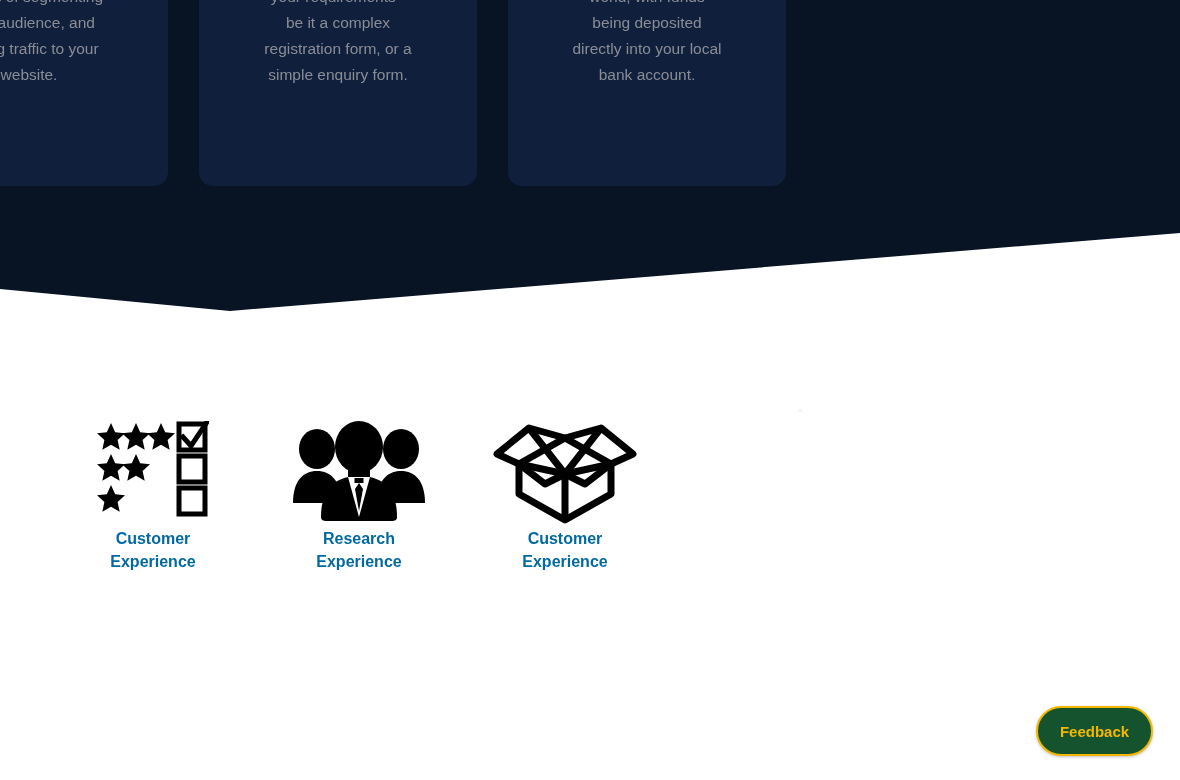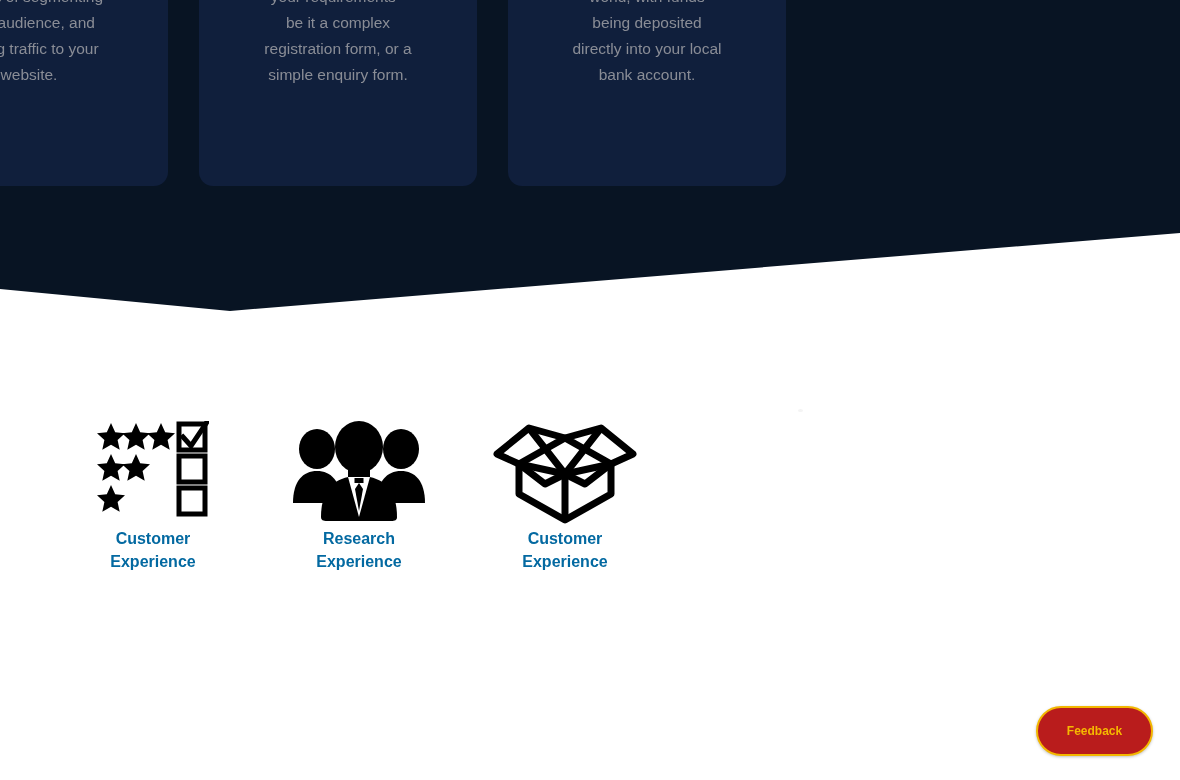--- a/index.html
+++ b/index.html
@@ -100,25 +100,25 @@
     white-space: pre-line;
   }
 
   
   .feedback-button {
     position: absolute;
     left: 1036px;
     top: 706px;
     width: 117px;
     height: 50px;
-    background: #b91c1c;
+    background: #14532d;
     border: 2.5px solid #f3b700;
     border-radius: 25px;
     color: #f5b800;
-    font-size: 12px;
+    font-size: 15px;
     font-weight: bold;
     font-family: "Liberation Sans", sans-serif;
     display: flex;
     align-items: center;
     justify-content: center;
     cursor: pointer;
     box-shadow: 0 1px 3px rgba(0,0,0,0.25);
   }
 
   .faint-artifact {

